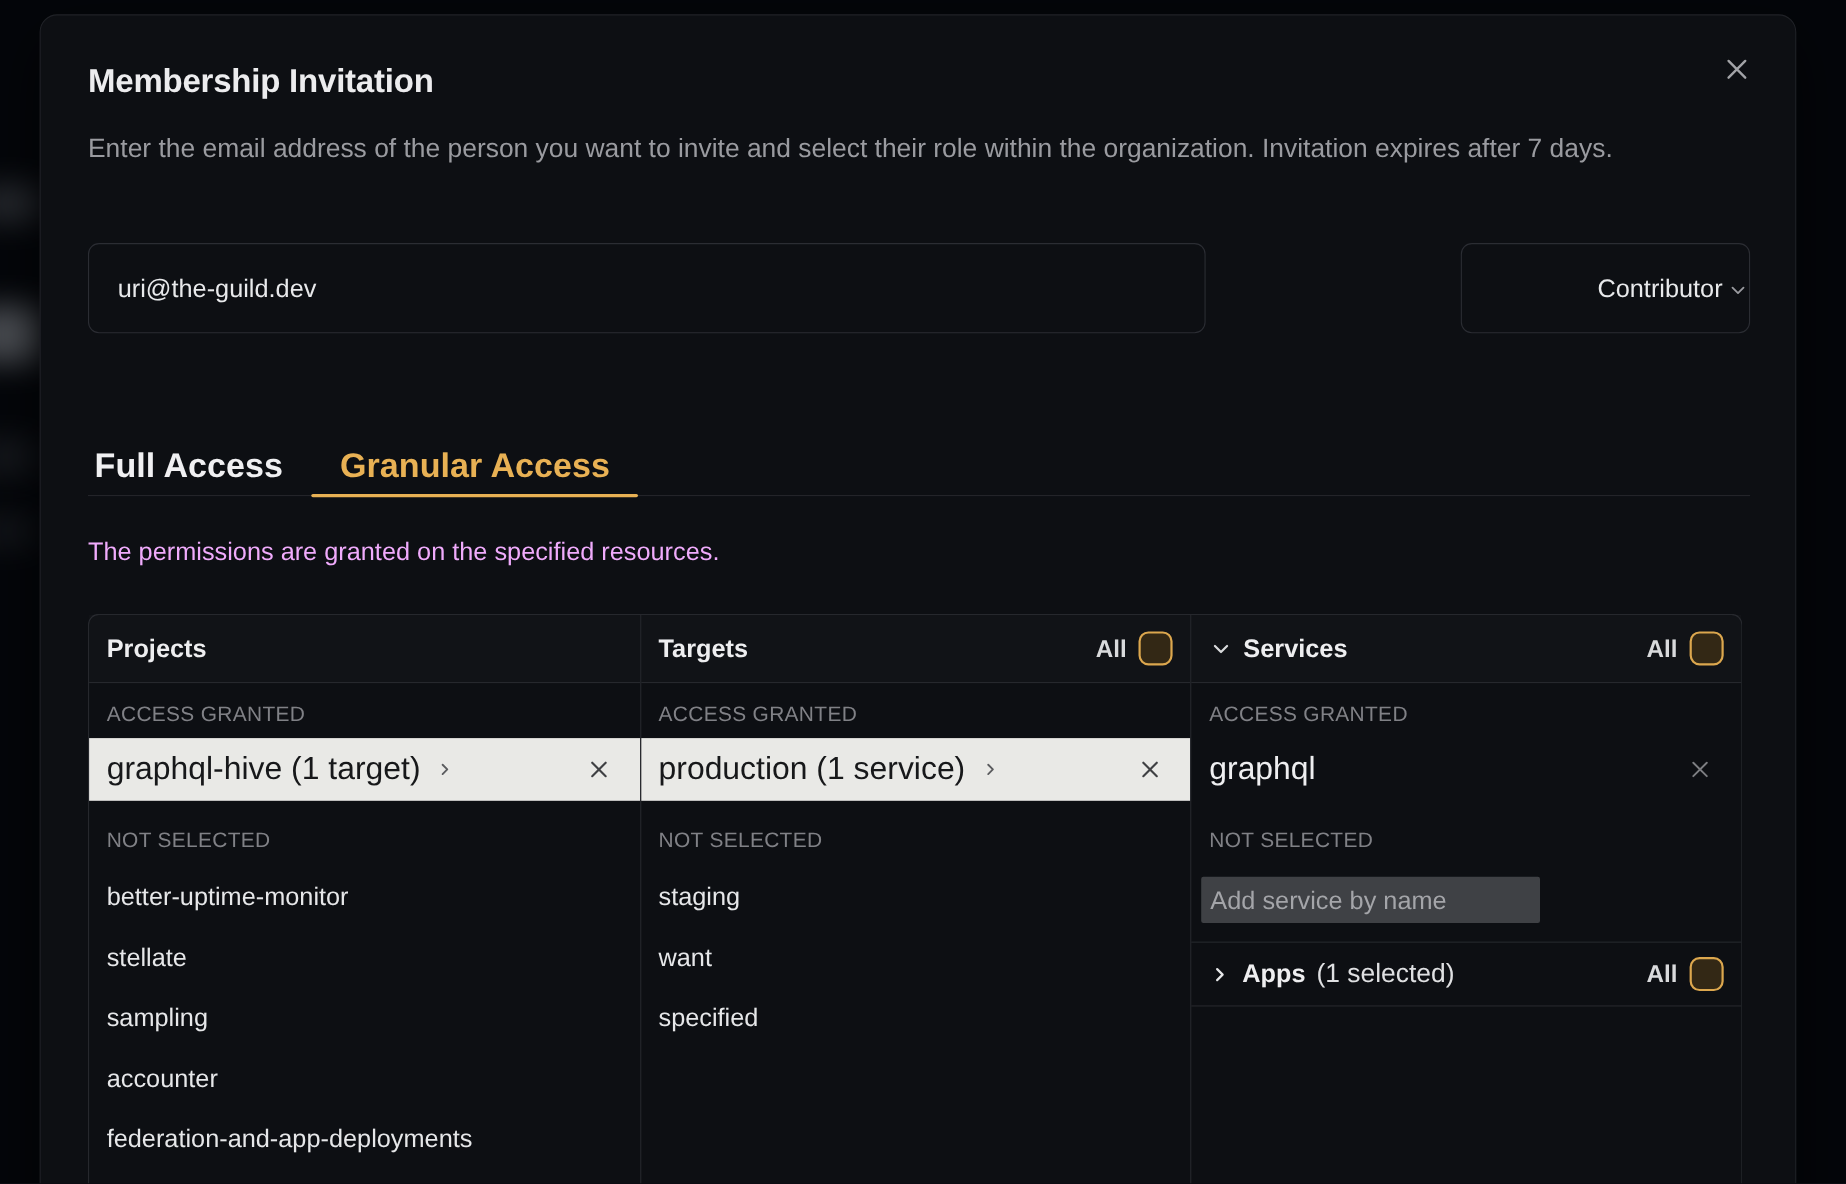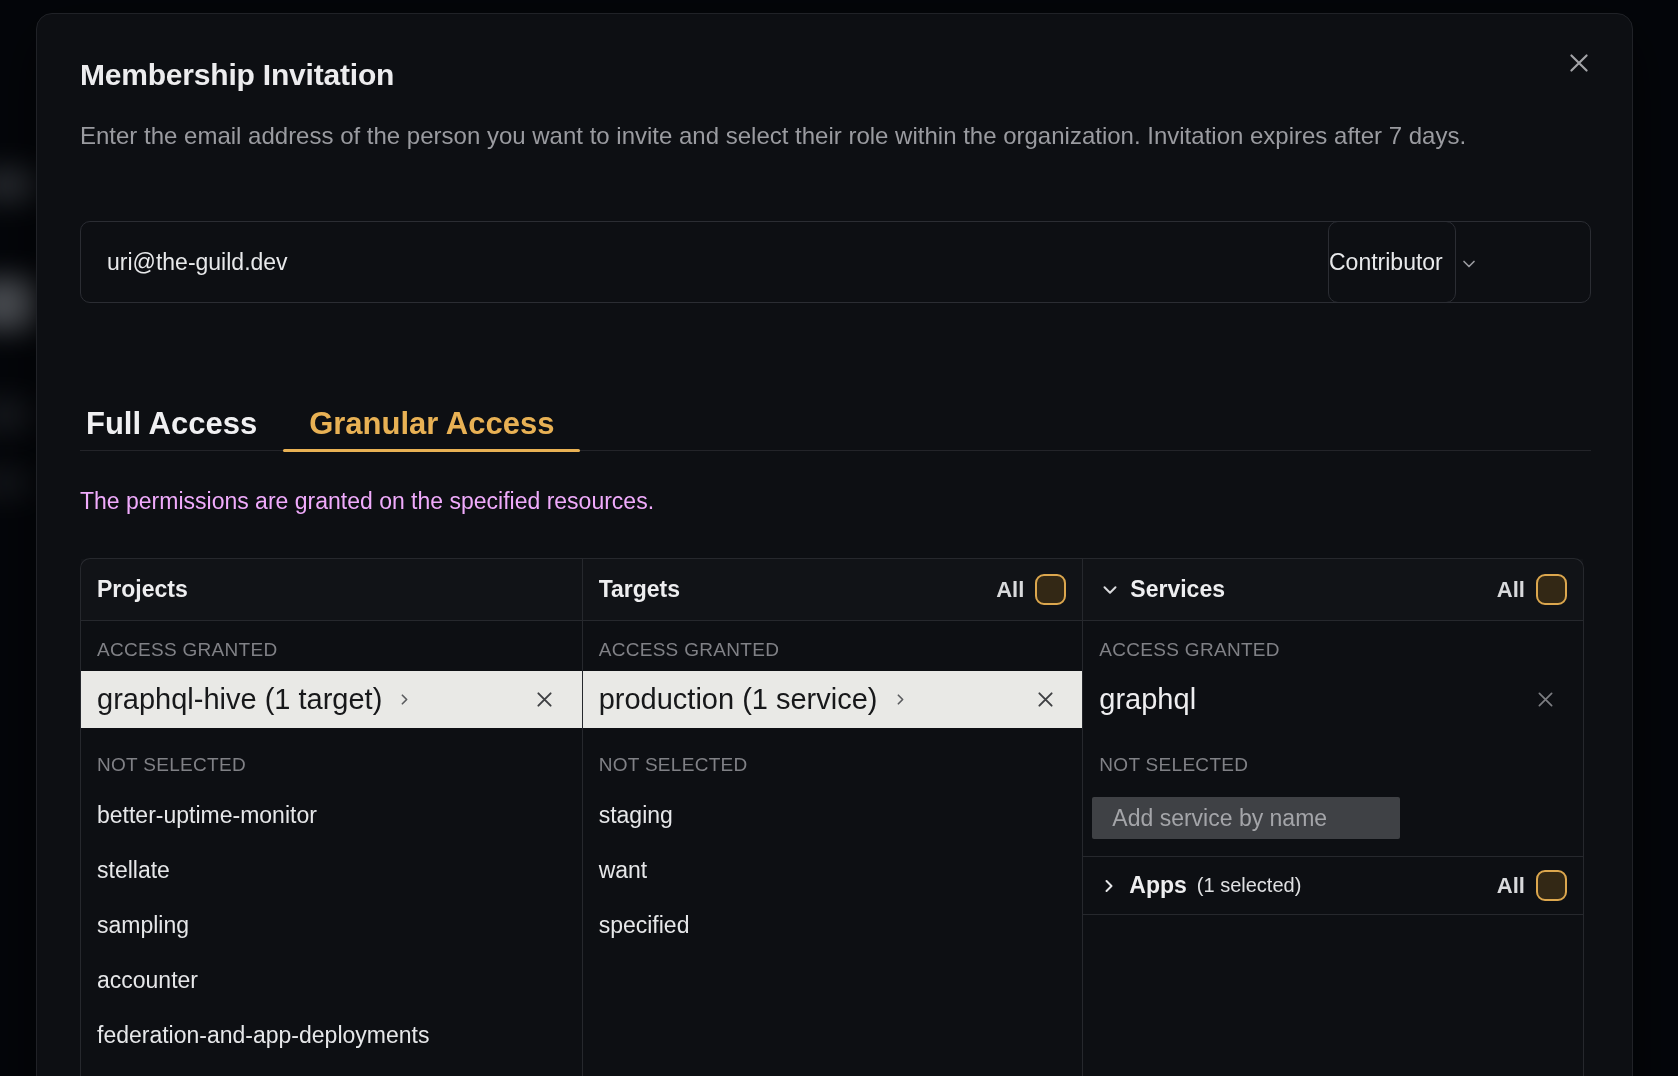--- a/index.html
+++ b/index.html
@@ -29,26 +29,26 @@
     background:var(--modal-bg);border:1px solid var(--border-soft);border-radius:16px;
     overflow:hidden;box-shadow:0 18px 60px rgba(0,0,0,.6);}
 
   .icon-btn{background:none;border:none;cursor:pointer;display:flex;align-items:center;justify-content:center;}
   .close-btn{position:absolute;top:32px;right:36px;width:34px;height:34px;color:#a2a3a7;}
   .close-btn svg{width:26px;height:26px;}
 
   .m-title{position:absolute;left:43px;top:44px;font-size:30px;font-weight:700;color:var(--txt);letter-spacing:-.2px;}
   .m-desc{position:absolute;left:43px;top:100px;width:1406px;font-size:24px;line-height:44px;color:var(--txt-dim);}
 
-  .email-input{position:absolute;left:43px;top:207px;width:1376px;height:82px;
+  .email-input{position:absolute;left:43px;top:207px;width:1016px;height:82px;
     background:transparent;border:1px solid #2b2d33;border-radius:10px;
     color:#e8e9eb;font-size:23px;padding:0 26px;font-family:inherit;outline:none;}
   .role-btn{position:absolute;left:1291px;top:207px;width:263px;height:82px;
     background:transparent;border:1px solid #2b2d33;border-radius:10px;
-    color:#e8e9eb;font-size:23px;display:flex;align-items:center;justify-content:flex-start;gap:16px;cursor:pointer;font-family:inherit;}
+    color:#e8e9eb;font-size:23px;display:flex;align-items:center;justify-content:flex-end;gap:4px;cursor:pointer;font-family:inherit;}
   .role-btn svg{width:20px;height:20px;color:#9a9ba0;margin-top:3px;}
 
   .tabs{position:absolute;left:43px;top:383px;width:1511px;height:54px;
     display:flex;border-bottom:1px solid #232429;}
   .tab{height:100%;display:flex;align-items:center;font-size:31px;font-weight:700;
     color:#f0f0f2;cursor:pointer;padding:0 26px;background:none;border:none;font-family:inherit;position:relative;}
   .tab.first{padding-left:6px;}
   .tab.active{color:var(--accent);}
   .tab.active::after{content:"";position:absolute;left:0;right:0;bottom:-2px;height:3px;background:var(--accent);border-radius:2px;}
 
@@ -75,28 +75,28 @@
   .row.selected .row-text{color:var(--hl-txt);}
   .row.plain .row-text{color:#eeeef0;}
   .chev-r{width:17px;height:17px;margin-left:14px;color:#5b5c5f;flex:none;}
   .row-x{margin-left:auto;width:30px;height:30px;color:#3f4043;}
   .row-x svg{width:21px;height:21px;}
   .row.plain .row-x{color:#7c7d81;}
 
   .item{height:55px;display:flex;align-items:center;padding:0 16px;font-size:23px;color:#e6e7e9;cursor:pointer;}
 
   .add-input{display:block;margin:21px 0 17px 9px;width:308px;height:42px;background:#3f4145;
-    border:none;border-radius:2px;color:#c9cacd;font-size:23px;padding:0 20px;font-family:inherit;outline:none;}
+    border:none;border-radius:2px;color:#c9cacd;font-size:23px;padding:0 8px;font-family:inherit;outline:none;}
   .add-input::placeholder{color:#a4a5a9;opacity:1;}
 
   .apps-row{height:59px;border-top:1px solid var(--border);border-bottom:1px solid var(--border);
     display:flex;align-items:center;padding:0 16px;cursor:pointer;}
   .apps-row .chev{width:20px;height:20px;color:#e6e7e9;margin-right:10px;flex:none;}
   .apps-title{font-size:23px;font-weight:700;color:#eeeef0;margin-right:10px;}
-  .apps-count{font-size:20px;color:#dfe0e2;}
+  .apps-count{font-size:24px;color:#dfe0e2;}
   .svc-chev{width:22px;height:22px;color:#d9dadc;margin-right:9px;flex:none;cursor:pointer;}
 </style>
 </head>
 <body>
 
 <div class="stage">
   <div class="blob b1"></div>
   <div class="blob b2"></div>
   <div class="blob b3"></div>
   <div class="blob b4"></div>

